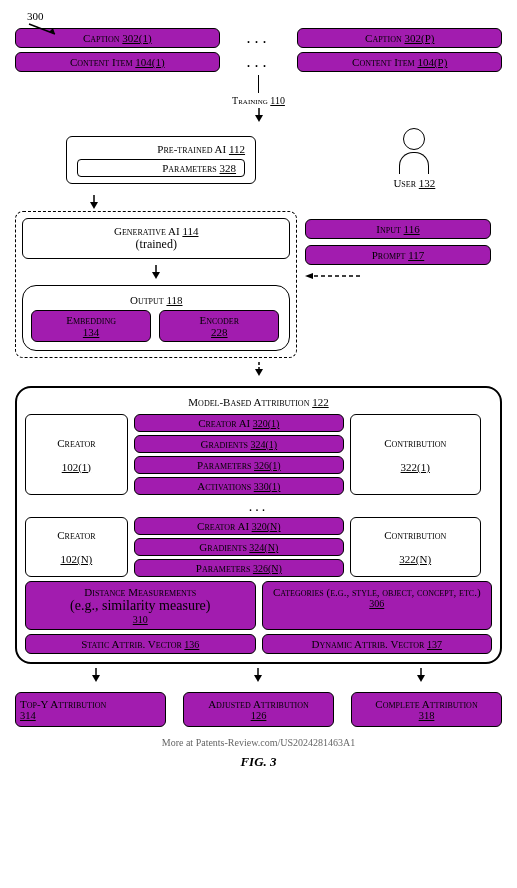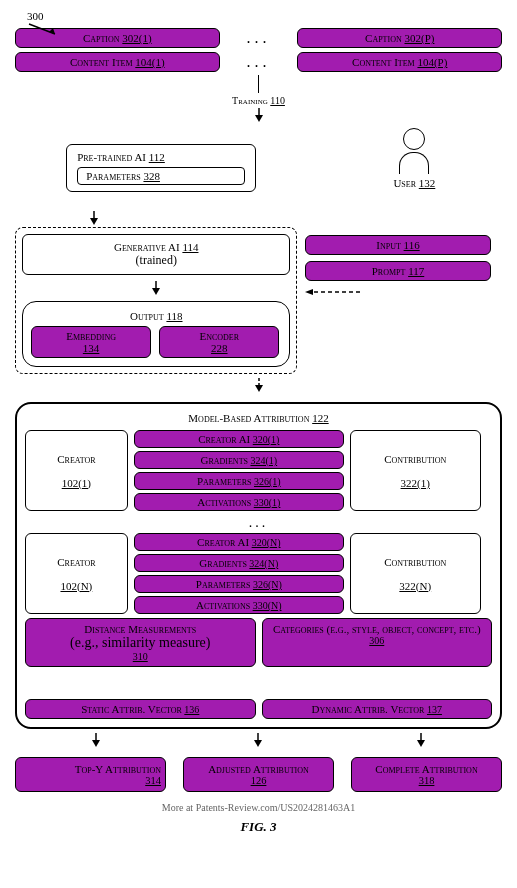--- a/index.html
+++ b/index.html
@@ -59,22 +59,22 @@
       align-items: center;
       margin: 2px 0;
     }
     .arrow-line { width: 1.5px; background: #000; height: 12px; }
     
     .pretrained-box {
       border: 1.5px solid #000;
       border-radius: 6px;
       padding: 6px 10px;
       width: 65%;
-      text-align: left;
-      margin: 16px auto;
+      text-align: right;
+      margin: 8px auto;
     }
     .pretrained-inner {
       border: 1.5px solid #000;
       border-radius: 4px;
       padding: 2px 8px;
       margin-top: 4px;
       font-size: 11px;
     }
 
     
@@ -209,21 +209,20 @@
     }
     .vector-row {
       display: flex;
       gap: 6px;
       margin-top: 4px;
     }
     .vector-row .box {
       width: 50%;
       font-size: 10px;
       padding: 3px 4px;
-      margin-top: 28px;
     }
 
     
     .bottom-outputs {
       display: flex;
       gap: 8px;
       margin-top: 10px;
       justify-content: space-between;
     }
     .bottom-outputs .box {
@@ -440,24 +439,20 @@
             <span class="underline">320(N)</span>
           </div>
           <div class="box">
             <span class="small-caps">Gradients</span>
             <span class="underline">324(N)</span>
           </div>
           <div class="box">
             <span class="small-caps">Parameters</span>
             <span class="underline">326(N)</span>
           </div>
-          <div class="box">
-            <span class="small-caps">Activations</span>
-            <span class="underline">330(N)</span>
-          </div>
         </div>
         <div class="contribution-box">
           <span class="small-caps">Contribution</span>
           <br>
           <span class="underline">322(N)</span>
         </div>
       </div>
 
       <div class="bottom-boxes">
         <div class="box" style="width:50%; font-size:10px; padding:4px;">
@@ -495,21 +490,21 @@
           <line x1="7" y1="0" x2="7" y2="10" stroke="#000" stroke-width="1.5"></line>
           <polygon points="7,14 3,7 11,7" fill="#000"></polygon>
         </svg>
       <svg width="14" height="14">
           <line x1="7" y1="0" x2="7" y2="10" stroke="#000" stroke-width="1.5"></line>
           <polygon points="7,14 3,7 11,7" fill="#000"></polygon>
         </svg>
     </div>
 
     <div class="bottom-outputs">
-      <div class="box" style="width:31%; font-size:10.5px; padding:5px 4px; text-align:right;">
+      <div class="box" style="width:31%; font-size:10.5px; padding:5px 4px; text-align:left;">
         <span class="small-caps">Top-Y Attribution</span>
         <br>
         <span class="underline">314</span>
       </div>
       <div class="box" style="width:31%; font-size:10.5px; padding:5px 4px; text-align:center;">
         <span class="small-caps">Adjusted Attribution</span>
         <br>
         <span class="underline">126</span>
       </div>
       <div class="box" style="width:31%; font-size:10.5px; padding:5px 4px; text-align:center;">

